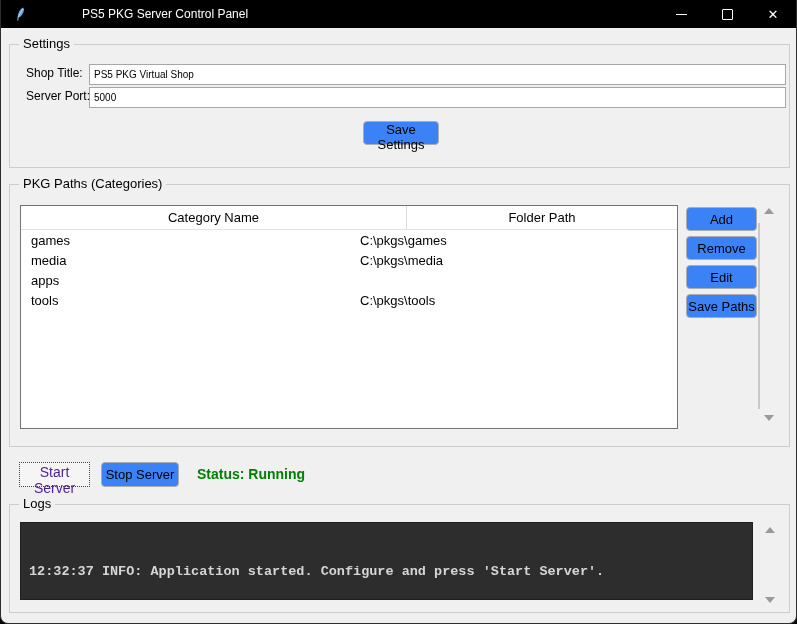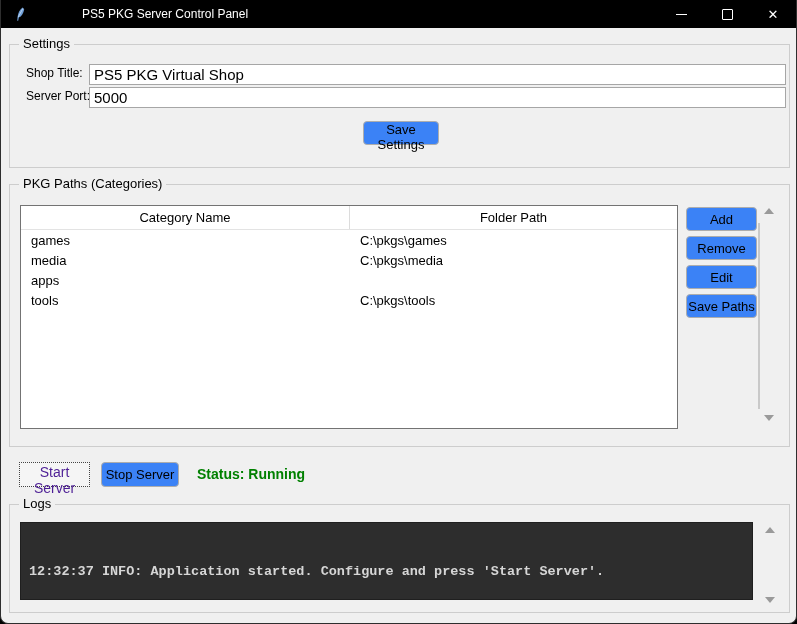--- a/index.html
+++ b/index.html
@@ -19,32 +19,32 @@
   .max-glyph{display:block;width:9px;height:9px;border:1px solid #fff;border-radius:1px;}
   
   .group{position:absolute;border:1px solid #cdcdcd;}
   .legend{position:absolute;top:-9px;left:9px;background:#f0f0f0;padding:0 4px;font-size:13px;line-height:16px;}
   
   .g-settings{left:8px;top:44px;width:779px;height:122px;}
   .fld-label{position:absolute;font-size:12px;}
   .lbl-shop{left:16px;top:21px;}
   .lbl-port{left:16px;top:44px;}
   .entry{position:absolute;left:79px;width:687px;height:17px;border:1px solid #a6a6a6;background:#fff;
-         font-family:"Liberation Sans",sans-serif;font-size:15px;padding:1px 4px;color:#000;}
+         font-family:"Liberation Sans",sans-serif;font-size:10px;padding:1px 4px;color:#000;}
   .entry-shop{top:19px;}
   .entry-port{top:42px;}
   .btn{background:#3b82f6;border:1px solid #adadad;border-radius:4px;font-family:"Liberation Sans",sans-serif;
        font-size:13px;color:#000;padding:0;cursor:default;}
   .btn-save-settings{position:absolute;left:353px;top:76px;width:76px;height:24px;}
   
   .g-pkg{left:8px;top:184px;width:779px;height:261px;}
   .tree{position:absolute;left:10px;top:20px;width:656px;height:222px;background:#fff;border:1px solid #737373;}
   .tree-head{display:flex;height:23px;border-bottom:1px solid #e3e3e3;}
   .th{font-size:13px;display:flex;align-items:center;justify-content:center;}
-  .th-cat{width:329px;border-right:1px solid #dcdcdc;box-sizing:border-box;}
+  .th-cat{width:386px;border-right:1px solid #dcdcdc;box-sizing:border-box;}
   .th-path{flex:1;}
   .tree-row{display:flex;height:20px;align-items:center;font-size:13px;}
   .td-cat{width:329px;padding-left:10px;box-sizing:border-box;}
   .td-path{flex:1;padding-left:10px;}
   .side-btn{position:absolute;left:676px;width:71px;height:24px;}
   .sb-add{top:22px;}.sb-remove{top:51px;}.sb-edit{top:80px;}.sb-save{top:109px;}
   
   .arrow{position:absolute;width:0;height:0;border-left:5px solid transparent;border-right:5px solid transparent;}
   .arrow-up{border-bottom:6px solid #9a9a9a;}
   .arrow-down{border-top:6px solid #9a9a9a;}

